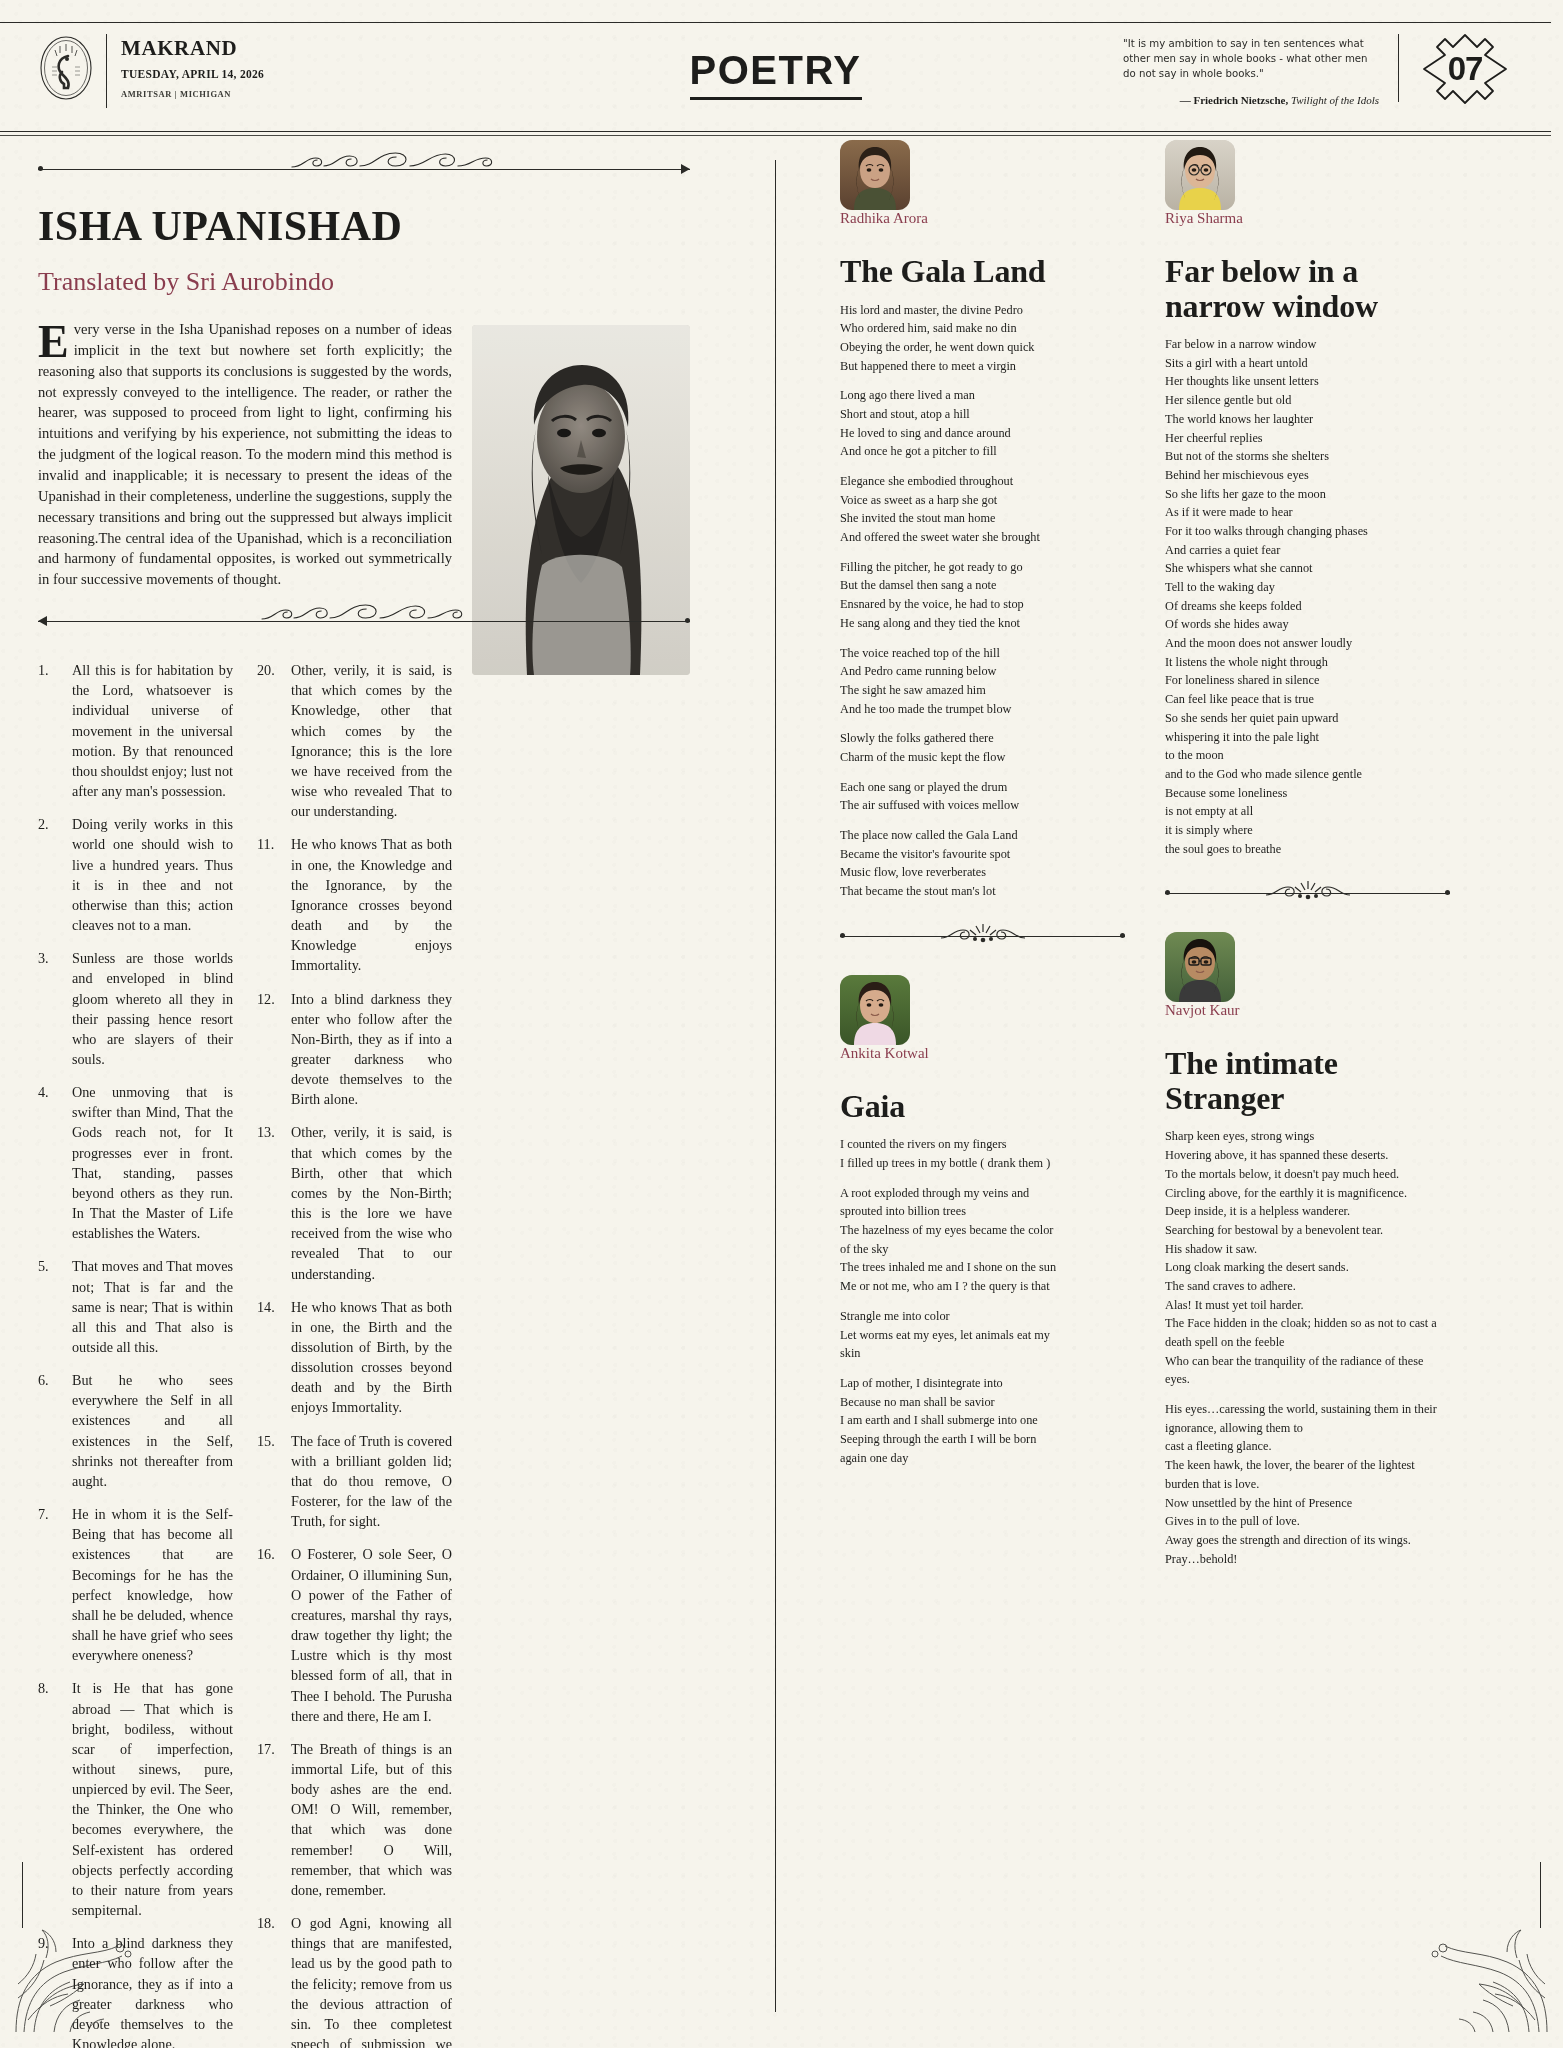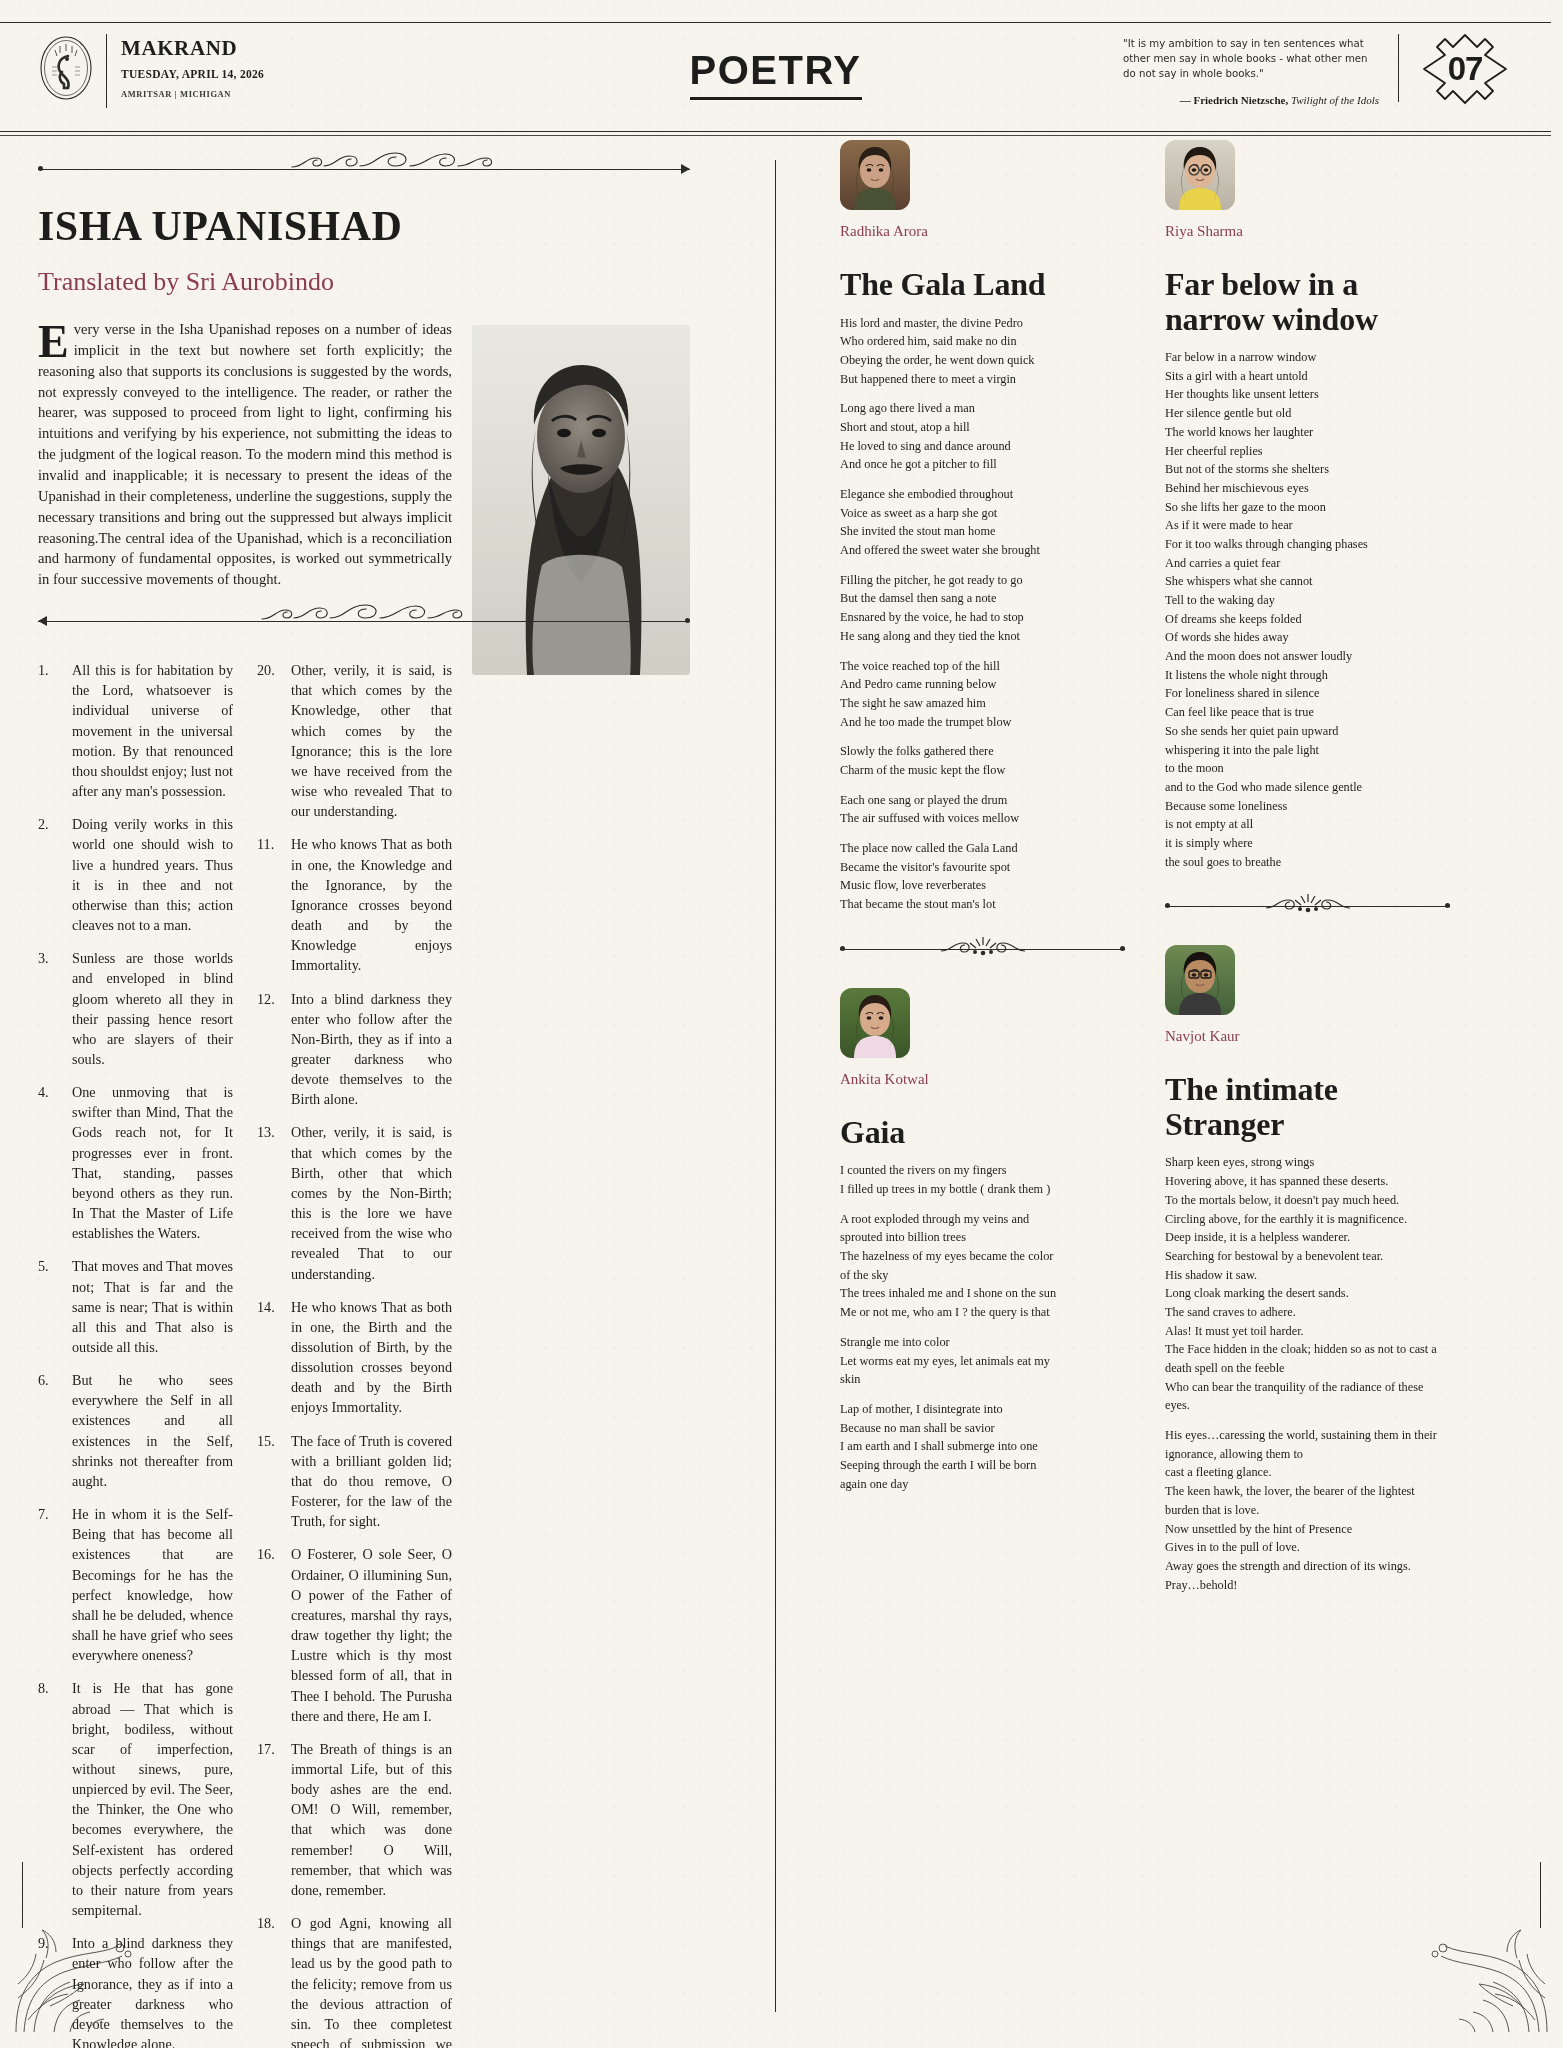--- a/index.html
+++ b/index.html
@@ -97,21 +97,21 @@
   .verse { display:flex; font-size:14.2px; line-height:1.42; margin-bottom:13px;
            break-inside:avoid; text-align:justify; }
   .verse .n { width:34px; flex:0 0 34px; }
   .verse .t { flex:1; hyphens:auto; }
 
   
   .poem-grid { display:flex; gap:40px; }
   .poem-col { width:285px; }
   .poem { margin-bottom:4px; }
   .avatar { width:70px; height:70px; border-radius:12px; overflow:hidden; background:#cfc9bd; position:relative; }
-  .poet-name { color:#8a3d4e; font-size:15px; margin-top:13px; }
+  .poet-name { color:#8a3d4e; font-size:15px; }
   h2.poem-title {
     font-family:"Liberation Serif", serif; font-weight:bold; font-size:32px;
     line-height:1.08; margin-top:27px; letter-spacing:-.2px;
   }
   .poem-body { font-size:12.3px; line-height:1.52; margin-top:12px; }
   .poem-body .stanza { margin-bottom:11px; }
   .poem-body .stanza div { white-space:pre-wrap; }
 
   .divider-orn { position:relative; height:26px; margin:22px 0 26px; }
   .divider-orn .ln { position:absolute; top:13px; left:0; right:0; height:1.1px; background:#2b2b28; }

